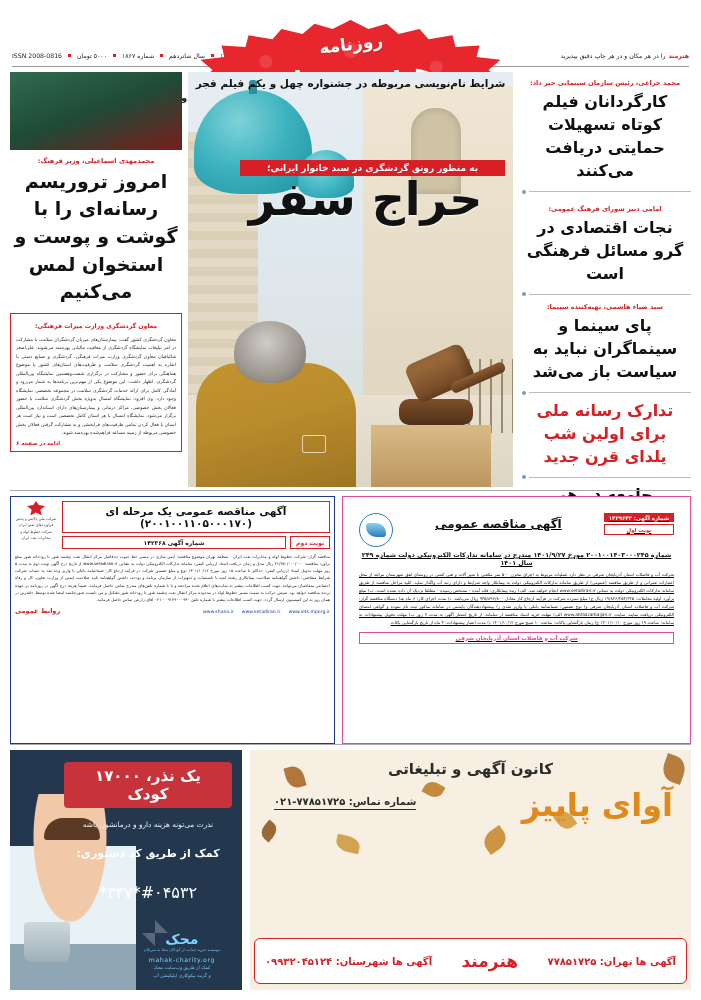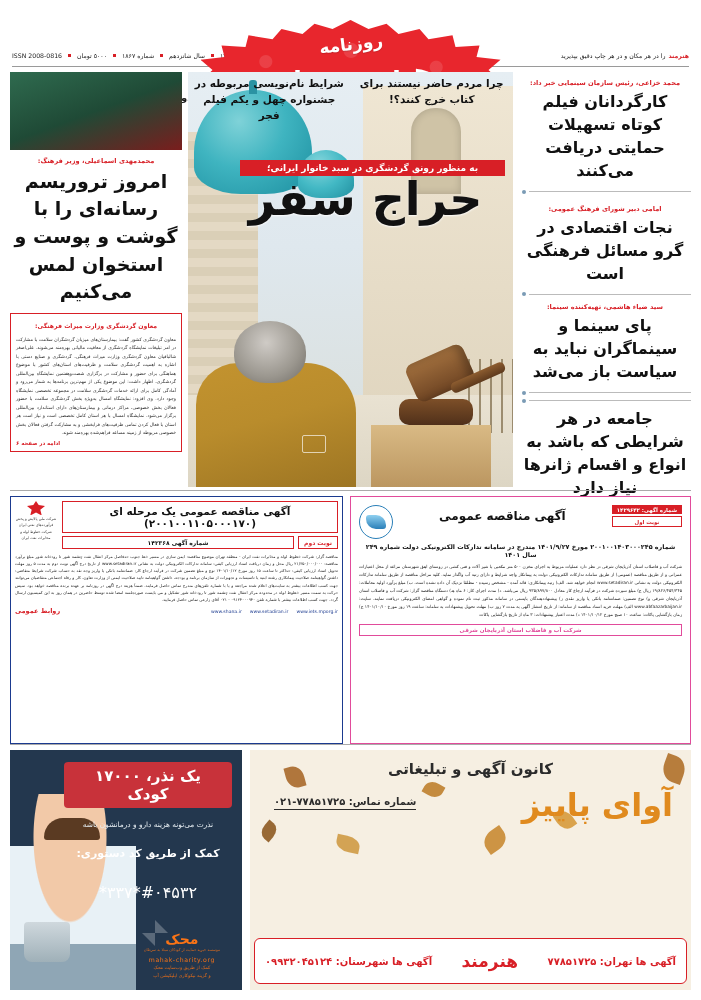--- a/index.html
+++ b/index.html
@@ -161,21 +161,21 @@
     line-height:1; text-shadow: 0 1px 2px rgba(255,255,255,.9);
   }
   .center-top { position:absolute; top:0; right:0; left:0; height:84px; display:flex; }
   .center-top .ct-box { flex:1; padding:4px 5px; }
   .ct-hl { font-size:10.5px; font-weight:bold; line-height:1.5; color:#111; text-align:center;}
 
   
   .adsrow { position:absolute; top:496px; right:10px; left:10px; height:248px; display:flex; gap:7px; }
   .adbox { flex:1; position:relative; background:#fff; }
   .ad-right { border:1.3px solid #1b3a8f; padding:4px; }
-  .ad-left  { border:1.3px solid #e14b9b; padding:8px; }
+  .ad-left  { border:1.3px solid #e14b9b; padding:16px;text-decoration:underline; }
 
   .ad-head { display:flex; align-items:flex-start; gap:5px; }
   .nioc-logo { width:42px; height:40px; display:flex; flex-direction:column; align-items:center; justify-content:center; }
   .nioc-mark { width:18px; height:18px; background:#d81f26; clip-path: polygon(50% 0,65% 28%,100% 35%,74% 60%,82% 100%,50% 80%,18% 100%,26% 60%,0 35%,35% 28%); }
   .nioc-txt { font-size:3.6px; color:#333; text-align:center; line-height:1.5; margin-top:2px;}
   .ad-title-box { border:1px solid #d81f26; padding:3px 6px; font-size:10.5px; font-weight:bold; color:#111; text-align:center;}
   .ad-sub { display:flex; gap:4px; margin-top:3px; align-items:center; }
   .ad-chip { border:1px solid #d81f26; font-size:6px; padding:2px 5px; color:#d81f26; font-weight:bold;}
   .ad-chip.dark { color:#111; border-color:#d81f26; flex:1; text-align:center;}
   .ad-body { font-size:4.1px; line-height:1.75; color:#222; text-align:justify; margin-top:4px; }
@@ -208,21 +208,21 @@
   .mahak .kid-hair { position:absolute; left:34px; bottom:150px; width:56px; height:22px;
     background:#5a3a22; border-radius:26px 26px 4px 4px;}
   .mahak .kid-bucket { position:absolute; left:14px; bottom:28px; width:46px; height:40px;
     background:linear-gradient(180deg,#cfd8dd,#9fb0b8); border-radius:4px 4px 8px 8px;}
   .mahak-inner { position:absolute; right:0; top:0; width:178px; padding:12px 10px 0 0; text-align:center;}
   .mahak-title { display:inline-block; background:#c8323a; color:#fff; font-size:15px; font-weight:bold;
     padding:5px 14px; border-radius:4px; }
   .mahak-sub { color:#e6edf2; font-size:7.4px; margin-top:12px; }
   .mahak-help { color:#fff; font-size:11px; margin-top:18px; font-weight:bold;}
   .mahak-code { color:#fff; font-size:16px; font-weight:normal; margin-top:23px; letter-spacing:1px;}
-  .mahak-logo { position:absolute; right:22px; bottom:12px; text-align:center; color:#f97316;}
+  .mahak-logo { position:absolute; right:22px; bottom:12px; text-align:center; color:#7dd3fc;}
   .mahak-logo .mk { font-size:14px; font-weight:bold;}
   .mahak-logo .mkdesc { font-size:3.8px; line-height:1.6; opacity:.85;}
   .mahak-logo .url { font-size:6.2px; margin-top:3px; letter-spacing:.6px;}
   .mahak-logo .via { font-size:4.6px; margin-top:2px; opacity:.9;}
   .mahak-logo .app { font-size:4.6px; margin-top:3px; opacity:.9;}
   .mahak-ornament { position:absolute; right:74px; bottom:44px; width:26px; height:26px;
     background: conic-gradient(from 0deg, rgba(255,255,255,.25) 0 25%, transparent 25% 50%, rgba(255,255,255,.25) 50% 75%, transparent 75%);
     clip-path: polygon(50% 0,100% 50%,50% 100%,0 50%);}
 
   .avay { flex:1; background:#f6efe2; position:relative; }
@@ -302,20 +302,23 @@
         <div class="hl sm">نجات اقتصادی در گرو مسائل فرهنگی است</div>
       </div>
       <div class="dotline"></div>
 
       <div>
         <div class="kicker">سید ضیاء هاشمی، تهیه‌کننده سینما:</div>
         <div class="hl sm">پای سینما و سینماگران نباید به سیاست باز می‌شد</div>
       </div>
       <div class="dotline"></div>
 
+      <div>
+        <div class="hl sm red">تدارک رسانه ملی برای اولین شب یلدای قرن جدید</div>
+      </div>
       <div class="dotline"></div>
 
       <div>
         <div class="hl sm">جامعه در هر شرایطی که باشد به انواع و اقسام ژانرها نیاز دارد</div>
       </div>
     </div>
 
     <div class="col-center">
       <div class="bigphoto">
         <div class="sky"></div>
@@ -329,23 +332,20 @@
         <div class="table"></div>
         <div class="gavel-block"></div>
         <div class="gavel-head"></div>
         <div class="gavel-handle"></div>
         <div class="person-body"></div>
         <div class="person-head"></div>
       </div>
 
       <div class="center-top">
         <div class="ct-box">
-          <div class="ct-hl">چرا مردم حاضر نیستند برای کتاب خرج کنند؟!</div>
-        </div>
-        <div class="ct-box">
           <div class="ct-hl">شرایط نام‌نویسی مربوطه در جشنواره چهل و یکم فیلم فجر</div>
         </div>
       </div>
 
       <div class="ribbon">به منظور رونق گردشگری در سبد خانوار ایرانی؛</div>
       <div class="mainhl">حراج سفر</div>
     </div>
 
     <div class="col-left">
       <div class="photo small" style="background:linear-gradient(160deg,#2f6b4f,#1f4a36 50%,#7a1d1d);"></div>

